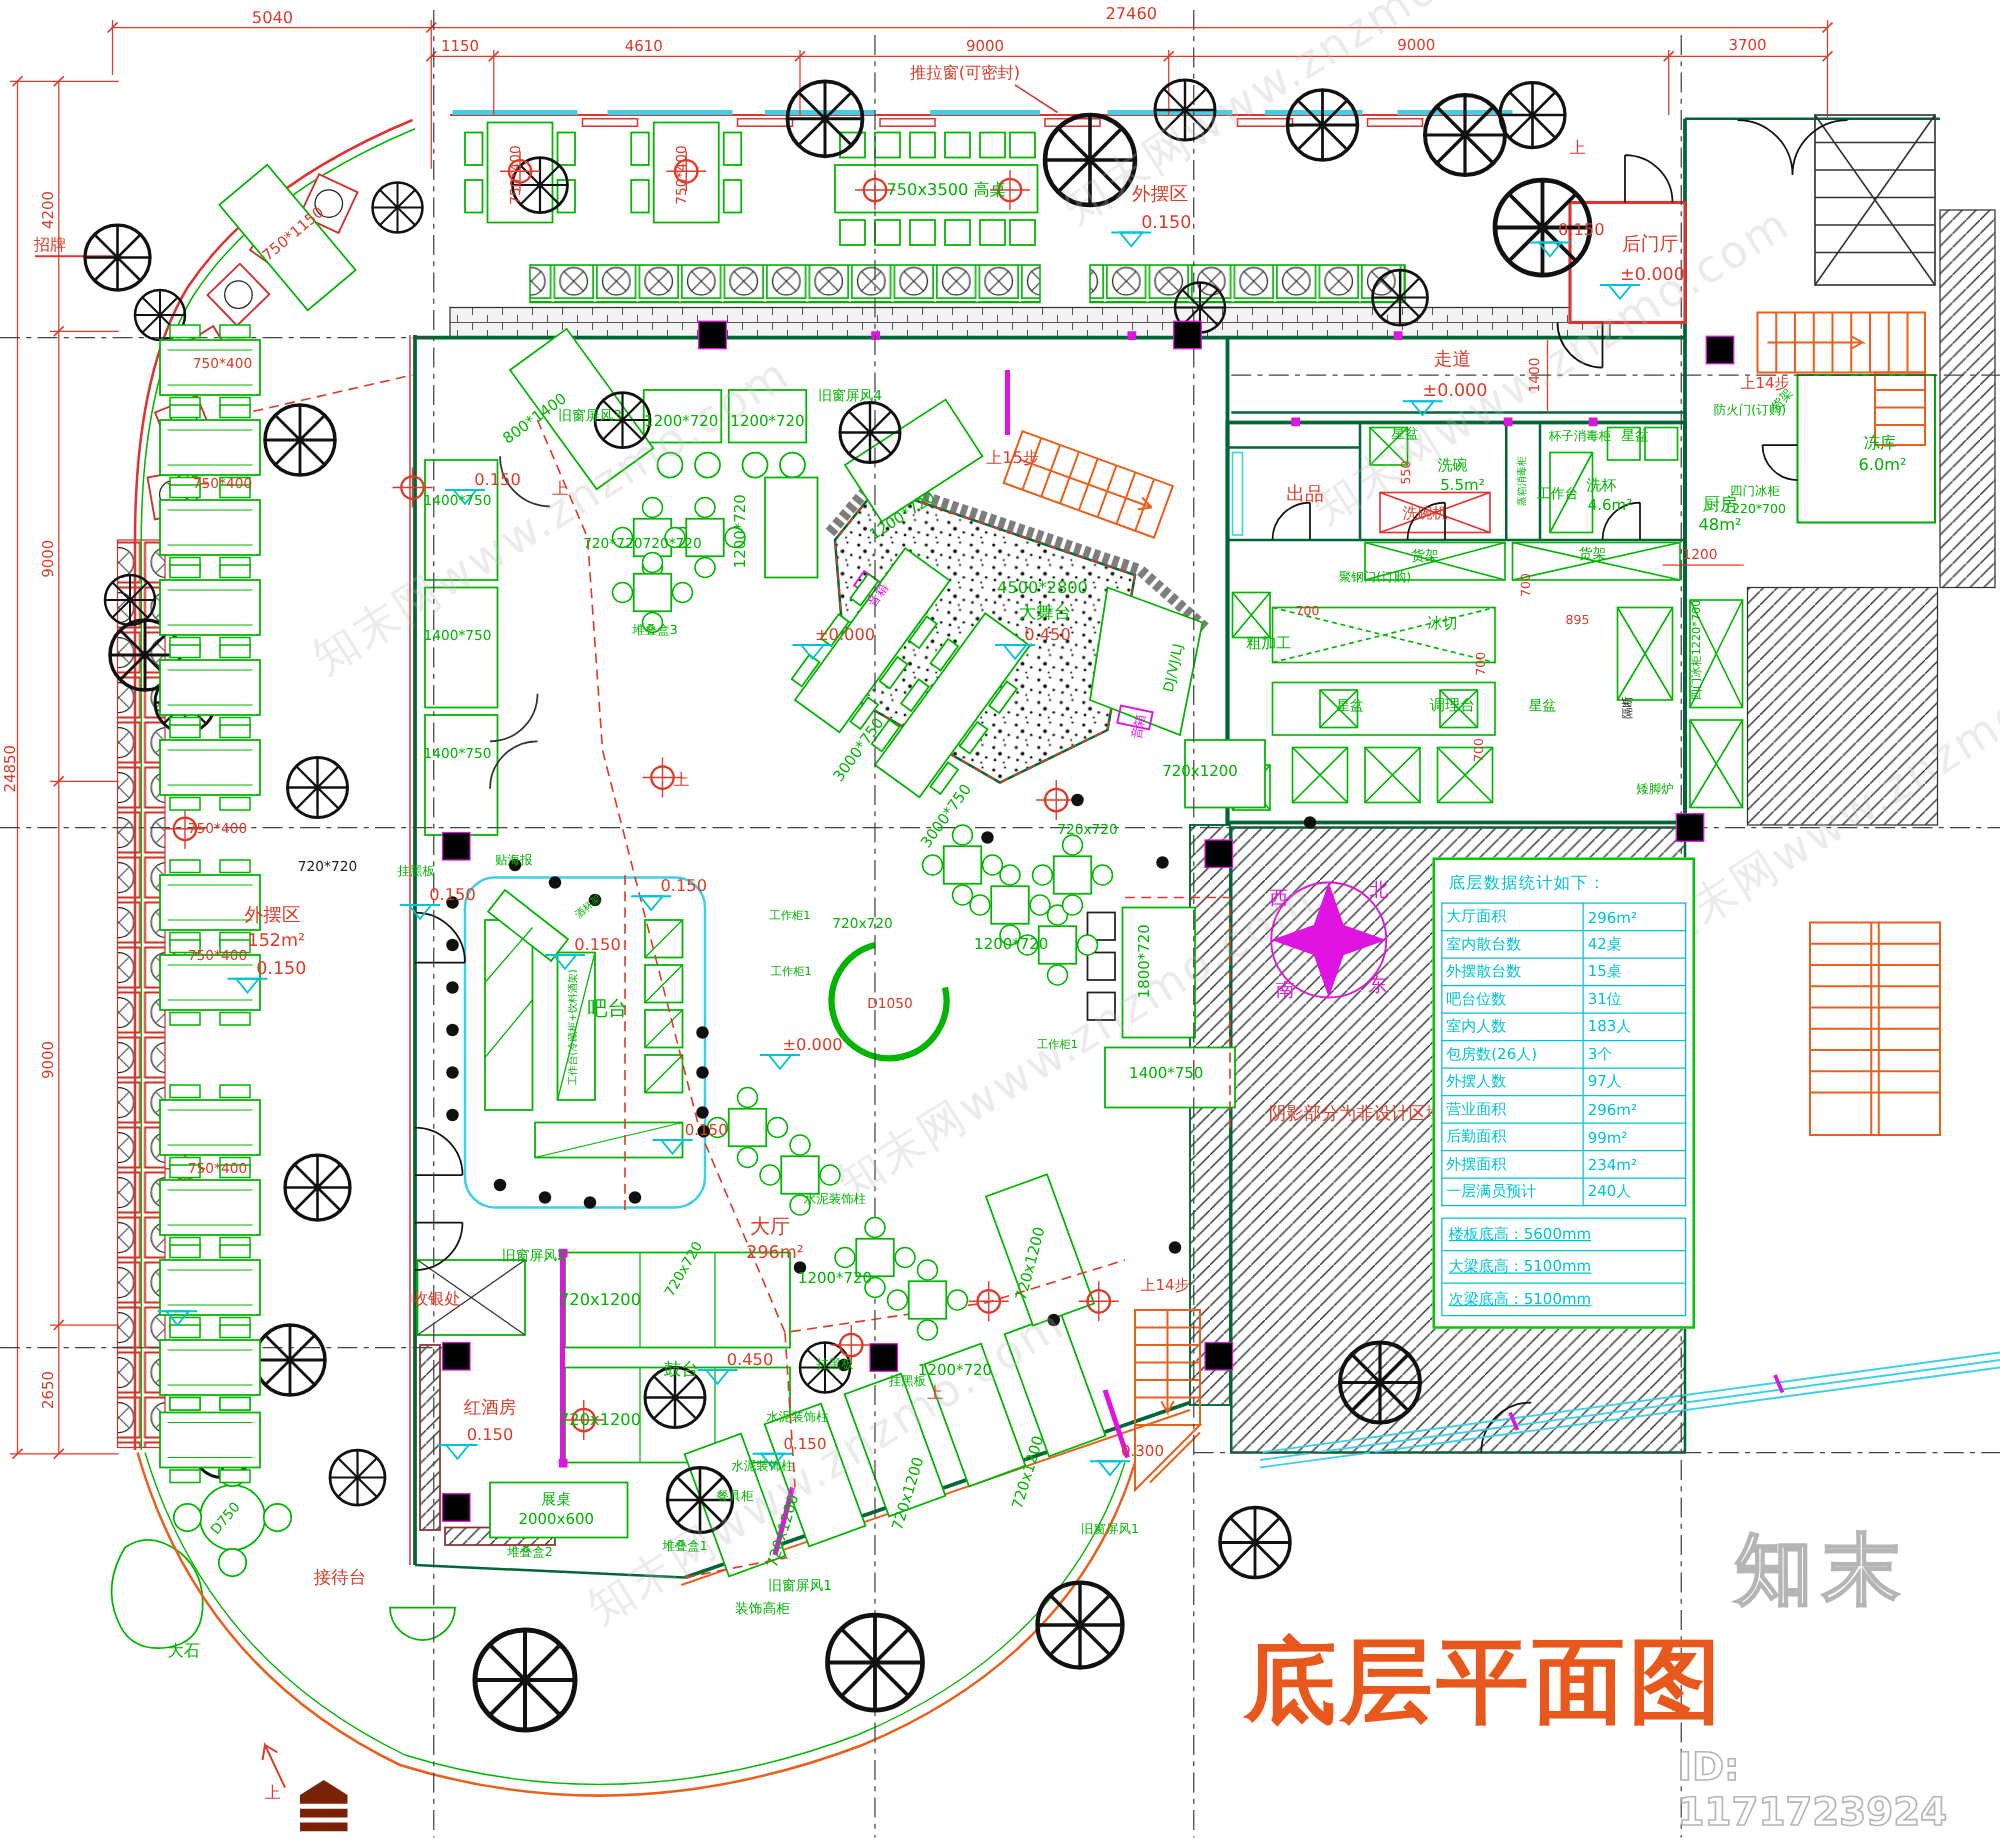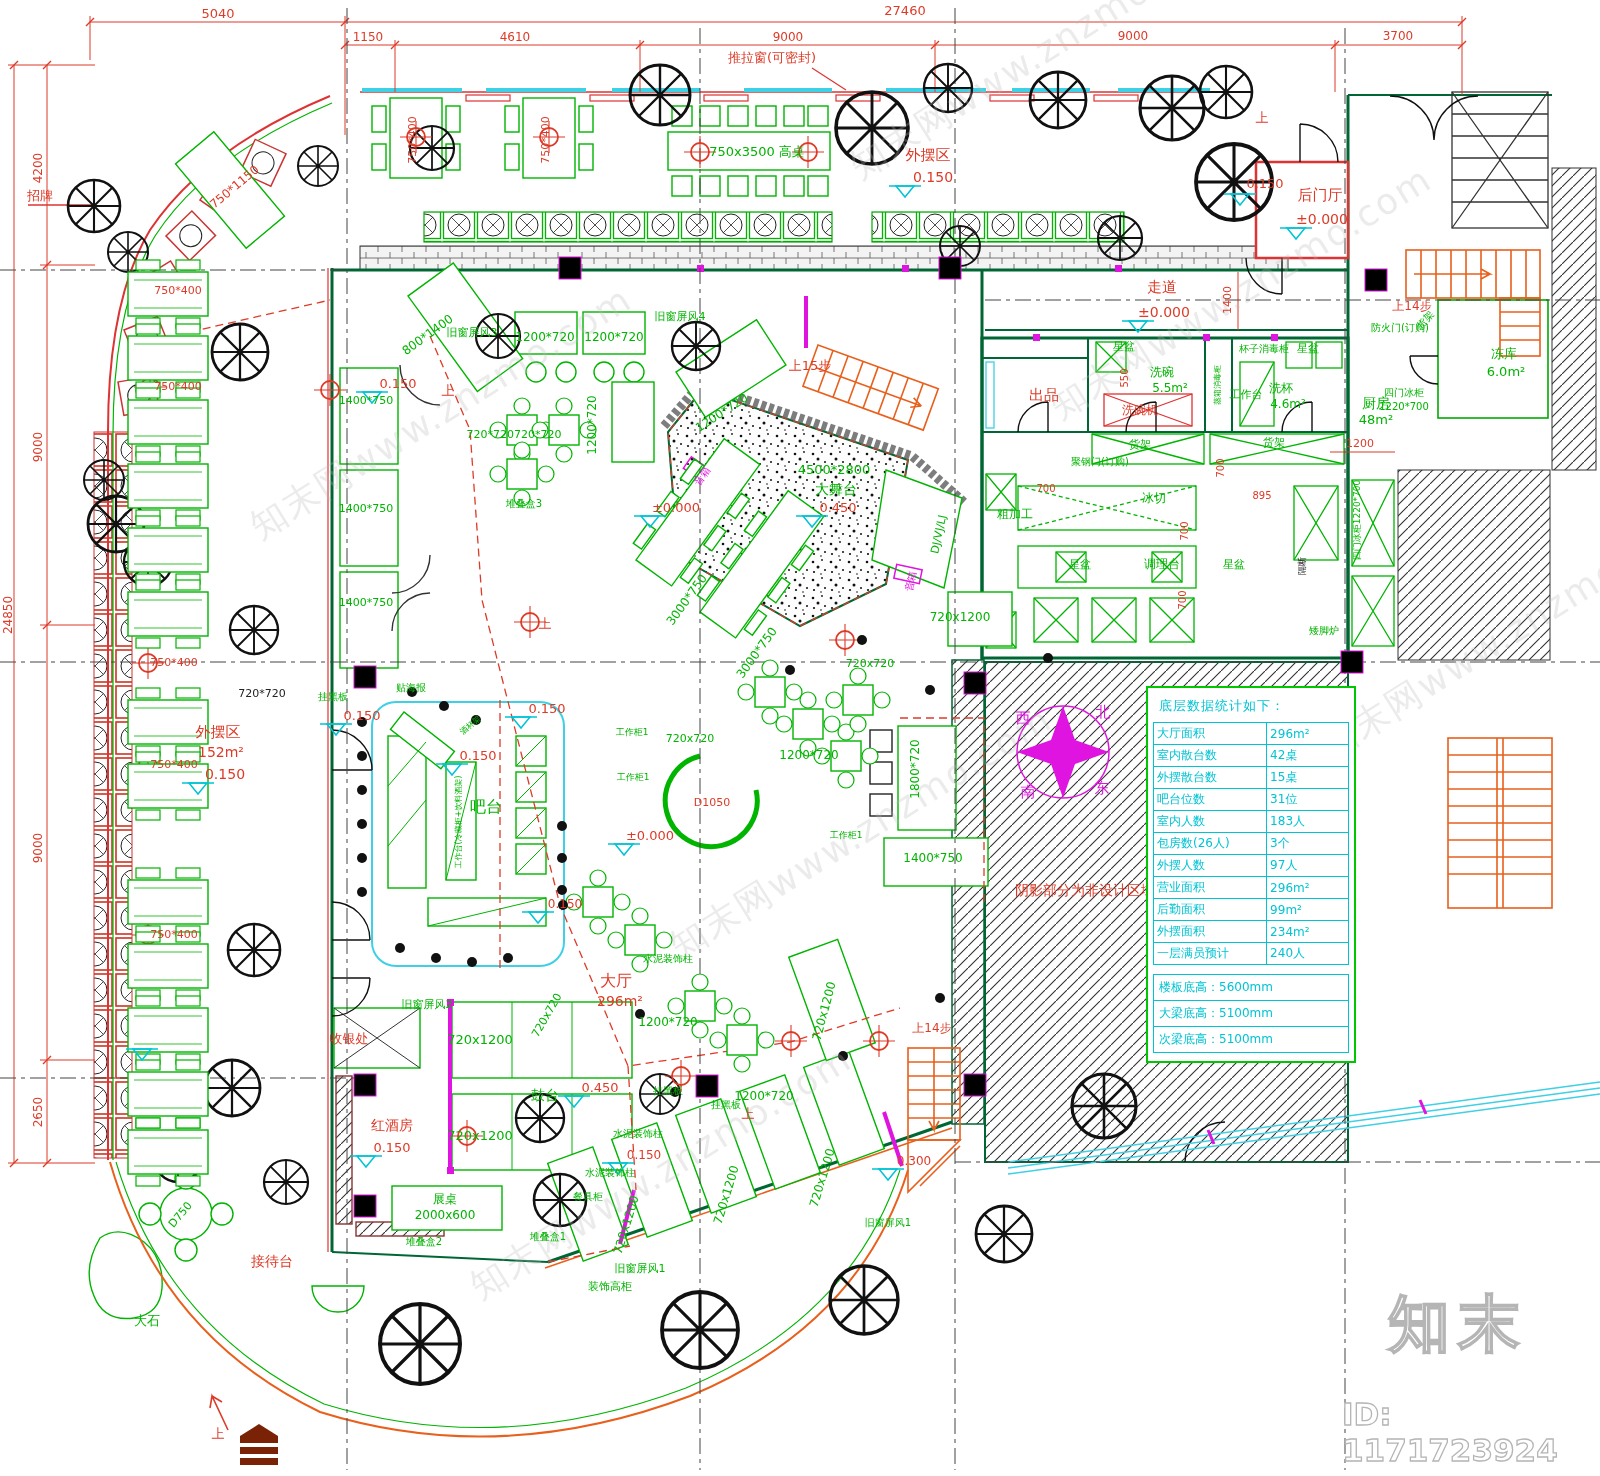--- a/index.html
+++ b/index.html
@@ -8,29 +8,29 @@
   svg{position:absolute;left:0;top:0;}
   svg text{font-family:"DejaVu Sans","Liberation Sans",sans-serif;}
   .wm{opacity:.28;fill:#b9b9b9;font-size:36px;letter-spacing:2px;}
   
   .stats{position:absolute;left:1146px;top:686px;width:210px;background:#fff;
          border:2px solid #00c800;padding:7px 5px 8px 5px;color:#00c4d4;box-sizing:border-box;}
   .stats-title{font-size:13px;margin:2px 0 7px 6px;letter-spacing:1px;white-space:nowrap;}
   .stats table{border-collapse:collapse;width:100%;}
   .stats td{border:1.6px solid #00c4d4;padding:2px 3px;font-size:12px;white-space:nowrap;}
   .stats td.v{width:42%;}
-  .stats .extra{margin-top:9px;border:1.6px solid #00c4d4;}
+  .stats .extra{margin-top:9px;border:1.6px solid #00c4d4;text-decoration:underline;}
   .stats .extra div{border-bottom:1.6px solid #00c4d4;padding:4px 5px;font-size:12px;white-space:nowrap;}
   .stats .extra div:last-child{border-bottom:none;}
   
   .plan-title{position:absolute;left:995px;top:1296px;width:380px;color:#e8581c;
       font-family:"DejaVu Serif","Liberation Serif",serif;font-weight:bold;
       font-size:74px;letter-spacing:3px;white-space:nowrap;}
   
-  .brand-outline{position:absolute;left:1388px;top:1282px;font-size:62px;font-weight:bold;
+  .brand-outline{position:absolute;left:1388px;top:1214px;font-size:62px;font-weight:bold;
       color:#fff;-webkit-text-stroke:1.5px #b5b5b5;letter-spacing:8px;}
   .id-outline{position:absolute;left:1342px;top:1396px;font-size:31px;font-weight:bold;
       color:#fff;-webkit-text-stroke:1.3px #b5b5b5;}
 </style>
 </head>
 <body>
 
 <div class="page">
 
 <svg width="1600" height="1476" viewBox="0 0 1600 1476">
@@ -813,16 +813,17 @@
           </tr>
         </tbody>
       </table>
   <div class="extra" id="stats-extra">
         <div>楼板底高：5600mm</div>
         <div>大梁底高：5100mm</div>
         <div>次梁底高：5100mm</div>
       </div>
 </div>
 
+<div class="plan-title">底层平面图</div>
 <div class="brand-outline">知末</div>
 <div class="id-outline">ID: 1171723924</div>
 
 </div>
 
 </body></html>

